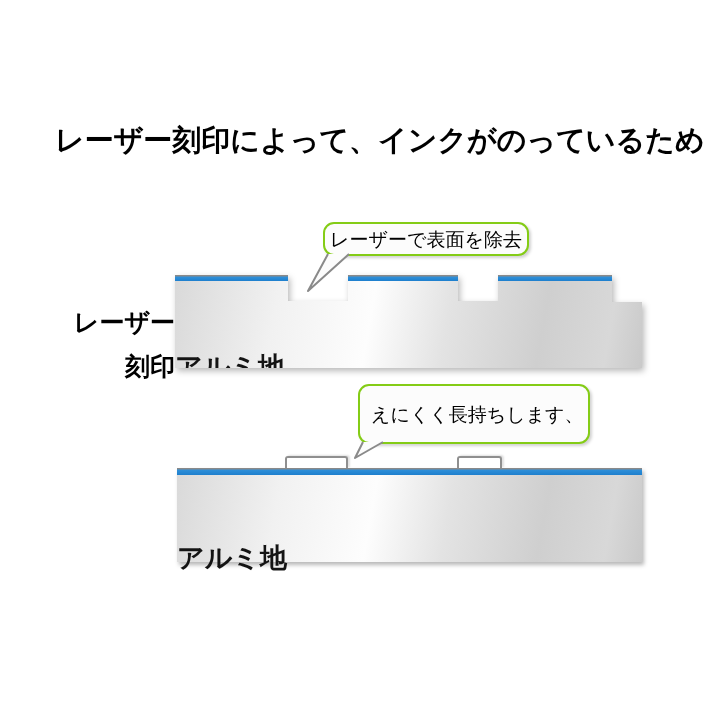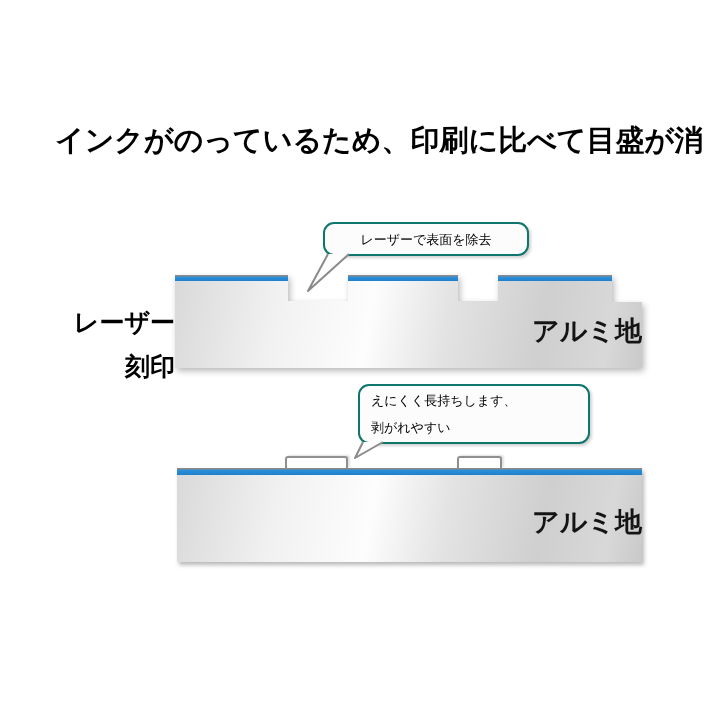--- a/index.html
+++ b/index.html
@@ -33,61 +33,61 @@
     clip-path:polygon(0 0,113px 0,113px 26px,173px 26px,173px 0,283px 0,283px 26px,323px 26px,323px 0,437px 0,437px 27px,467px 27px,467px 93px,0 93px);
   }
   .cap{
     position:absolute;top:0;height:6px;
     background:linear-gradient(to bottom,#8a8a8a 0px,#8a8a8a 1px,#2e8fd9 2px,#1e7fcd 6px);
   }
   .cap1{left:0;width:113px;}
   .cap2{left:173px;width:110px;}
   .cap3{left:323px;width:114px;}
   .block-text{
-    position:absolute;left:0;right:0;text-align:right;
-    font-size:27px;font-weight:600;color:#141414;line-height:32px;
+    position:absolute;left:0;right:8px;text-align:left;
+    font-size:27px;font-weight:600;color:#141414;line-height:32px;margin-top:36px;
   }
   .block1 .block-text{top:40px;}
   .block2{
     position:absolute;left:177px;top:468px;width:465px;height:94px;
     box-shadow:2px 3px 4px rgba(0,0,0,0.28);
   }
   .blue-strip{
     position:absolute;top:0;left:0;right:0;height:7px;
     background:linear-gradient(to bottom,#8a8a8a 0px,#8a8a8a 1px,#2e8fd9 2px,#1e7fcd 7px);
   }
   .block2 .block-text{top:38px;}
   .ink-bump{
     position:absolute;top:-12px;height:12px;background:#ffffff;
     border:2px solid #8f8f8f;border-bottom:none;border-radius:3px 3px 0 0;
     box-sizing:border-box;box-shadow:2px -1px 2px rgba(0,0,0,0.12);
   }
   .bump1{left:108px;width:63px;}
   .bump2{left:280px;width:45px;}
   
   .bubble{
-    position:absolute;background:#fcfcfc;border:2px solid #0f766e;border-radius:11px;
+    position:absolute;background:#fcfcfc;border:2px solid #84cc16;border-radius:11px;
     box-sizing:border-box;box-shadow:2px 2px 3px rgba(0,0,0,0.18);
     display:flex;flex-direction:column;justify-content:center;
-    font-size:13px;font-weight:500;color:#000;z-index:2;
+    font-size:19px;font-weight:500;color:#000;z-index:2;
   }
   .bubble .bline{display:block;white-space:nowrap;line-height:27px;}
   .bubble-laser{left:323px;top:222px;width:206px;height:34px;align-items:center;}
   .bubble-print{left:358px;top:384px;width:232px;height:60px;padding-left:11px;}
   .tail{position:absolute;z-index:3;overflow:visible;}
   .tail-laser{left:306px;top:254px;}
   .tail-print{left:352px;top:442px;}
 </style>
 </head>
 <body>
 
 <div class="page">
 
   <div class="main-title">
-    <span class="tline">インクがのっているため、印刷に比べて目盛が消</span>
+    <span class="tline">レーザー刻印によって、インクがのっているため</span>
   </div>
 
   <div class="side-label label-laser">
     <span class="tline">レーザー</span>
     <span class="tline">刻印</span>
   </div>
 
   <div class="block1-wrap">
     <div class="block1 metal">
       <div class="cap cap1"></div>
@@ -107,19 +107,18 @@
 
   <div class="block2 metal">
     <div class="blue-strip"></div>
     <div class="ink-bump bump1"></div>
     <div class="ink-bump bump2"></div>
     <div class="block-text">アルミ地</div>
   </div>
 
   <div class="bubble bubble-print">
     <span class="bline">えにくく長持ちします、</span>
-    <span class="bline">剥がれやすい</span>
   </div>
   <svg class="tail tail-print" width="36" height="20" viewBox="0 0 36 20">
     <path d="M31 0 L3 16 L11 0" fill="#fcfcfc" stroke="#8a8a8a" stroke-width="2" stroke-linejoin="round"></path>
   </svg>
 
 </div>
 
 </body></html>

